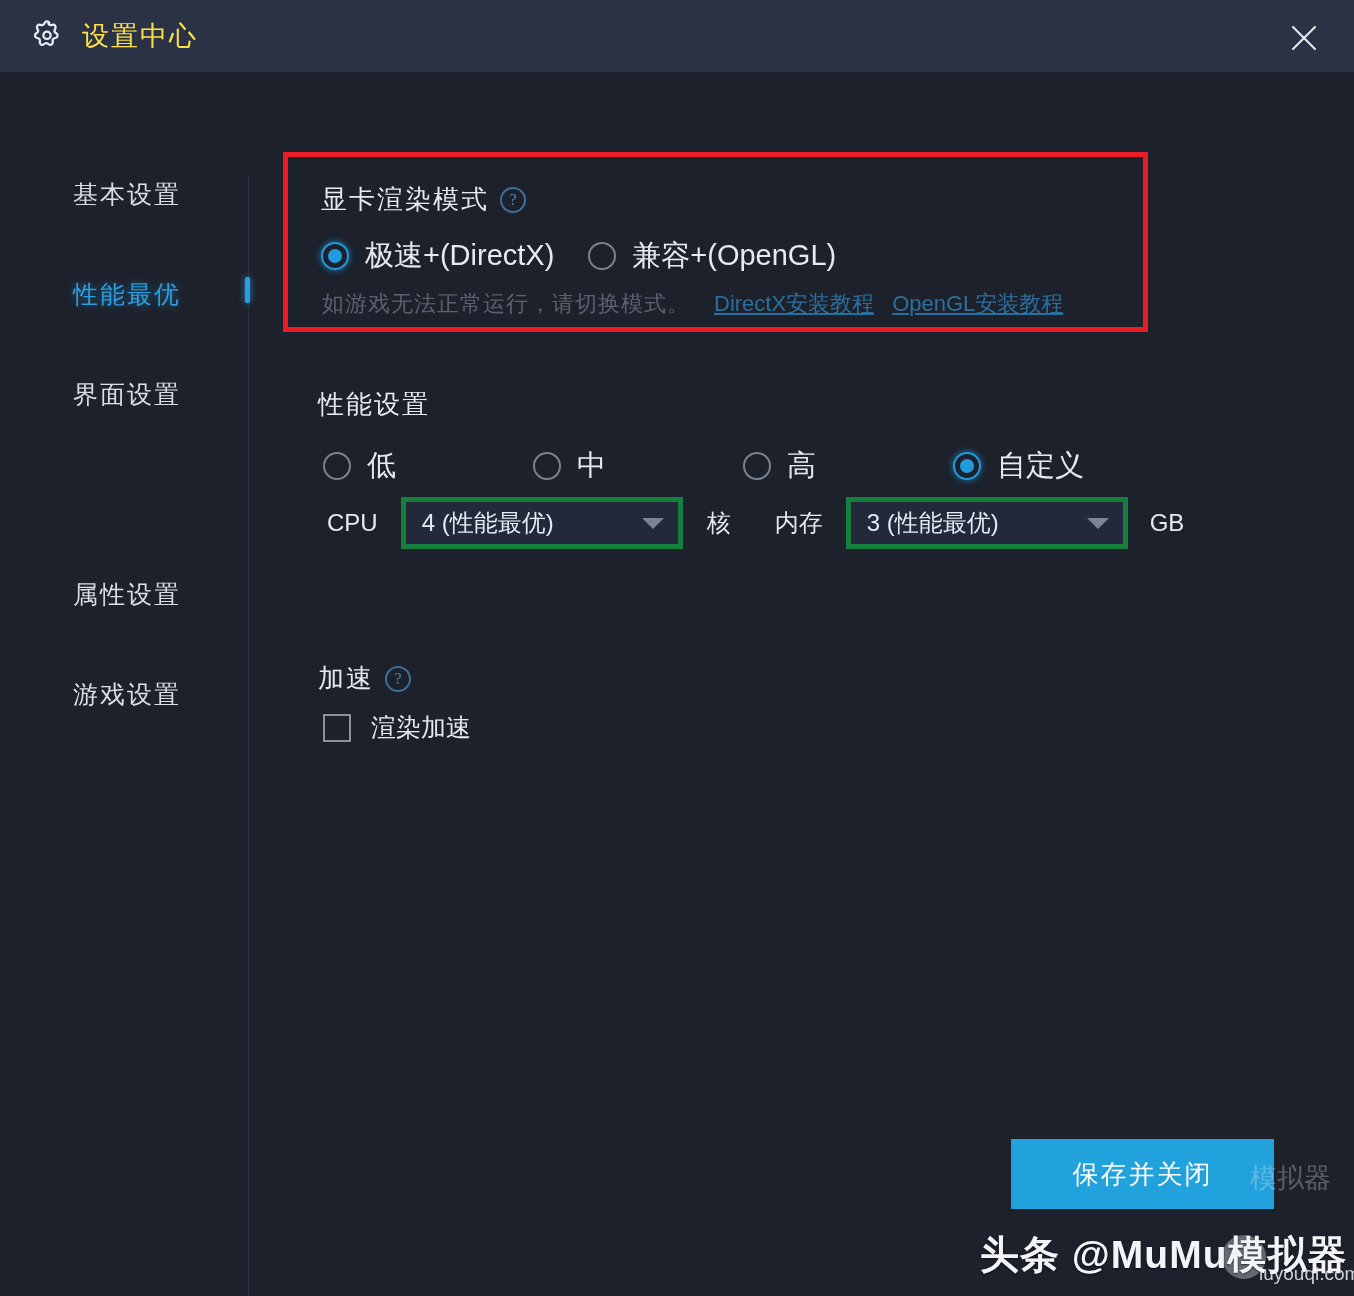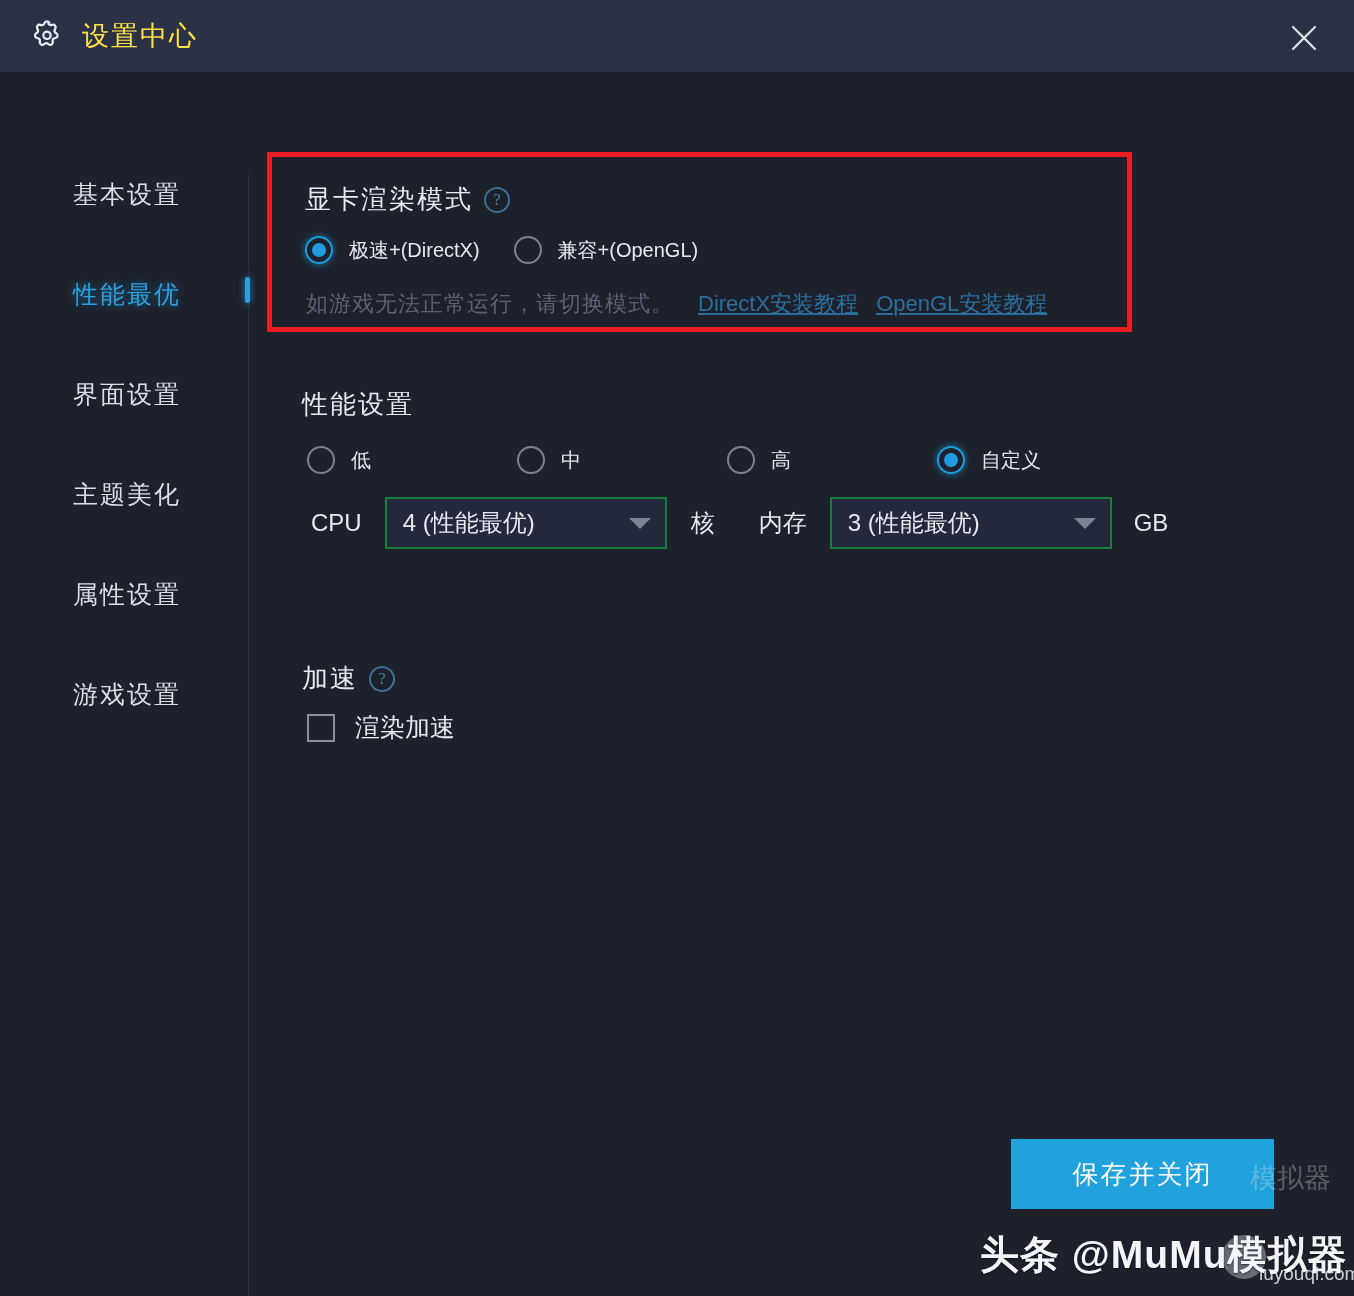--- a/index.html
+++ b/index.html
@@ -99,21 +99,21 @@
     width: 5px;
     height: 26px;
     background: #2a9fe0;
     border-radius: 2px;
     box-shadow: 0 0 7px rgba(42,159,224,0.8);
   }
 
   
   .content {
     position: absolute;
-    left: 232px;
+    left: 248px;
     top: 72px;
     width: 916px;
     height: 1224px;
     text-decoration: underline;
   }
 
   .highlight-box {
     position: absolute;
     left: 35px;
     top: 80px;
@@ -171,21 +171,21 @@
   .radio.checked .radio-mark::after {
     content: "";
     position: absolute;
     left: 5px; top: 5px;
     width: 14px; height: 14px;
     border-radius: 50%;
     background: #1f9bde;
   }
   .radio-label {
     margin-left: 16px;
-    font-size: 20px;
+    font-size: 29px;
     color: #e4e9f2;
     white-space: nowrap;
   }
 
   .hint-row {
     display: flex;
     align-items: center;
   }
   .hint-text {
     font-size: 22px;
@@ -209,21 +209,21 @@
     align-items: center;
   }
   .field-label {
     font-size: 24px;
     color: #e4e9f2;
     white-space: nowrap;
   }
   .select {
     width: 282px;
     height: 52px;
-    border: 2px solid #15803d;
+    border: 5px solid #15803d;
     background: #23283a;
     box-sizing: border-box;
     display: flex;
     align-items: center;
     justify-content: space-between;
     padding: 0 14px 0 16px;
     cursor: pointer;
   }
   .select-value {
     font-size: 24px;
@@ -341,23 +341,20 @@
 <div class="sidebar">
   <div class="nav-item" style="top:98px;">
     <span class="nav-label">基本设置</span>
   </div>
   <div class="nav-item active" style="top:198px;">
     <span class="nav-label">性能最优</span>
   </div>
   <div class="nav-item" style="top:298px;">
     <span class="nav-label">界面设置</span>
   </div>
-  <div class="nav-item" style="top:398px;">
-    <span class="nav-label">主题美化</span>
-  </div>
   <div class="nav-item" style="top:498px;">
     <span class="nav-label">属性设置</span>
   </div>
   <div class="nav-item" style="top:598px;">
     <span class="nav-label">游戏设置</span>
   </div>
 </div>
 <div class="divider"></div>
 <div class="active-indicator"></div>
 

